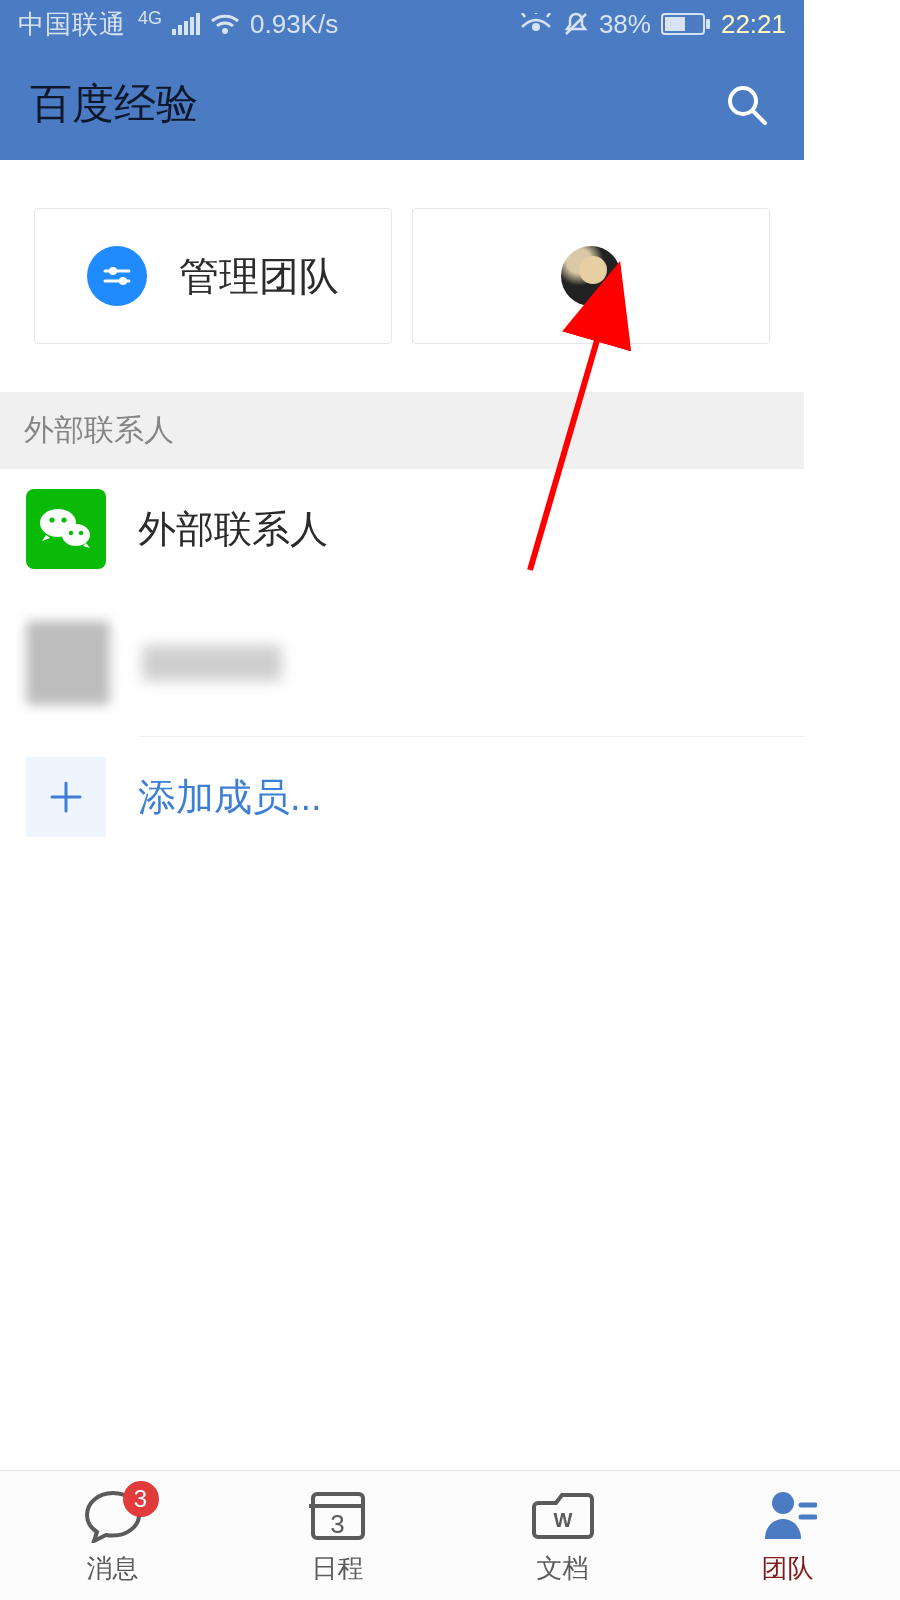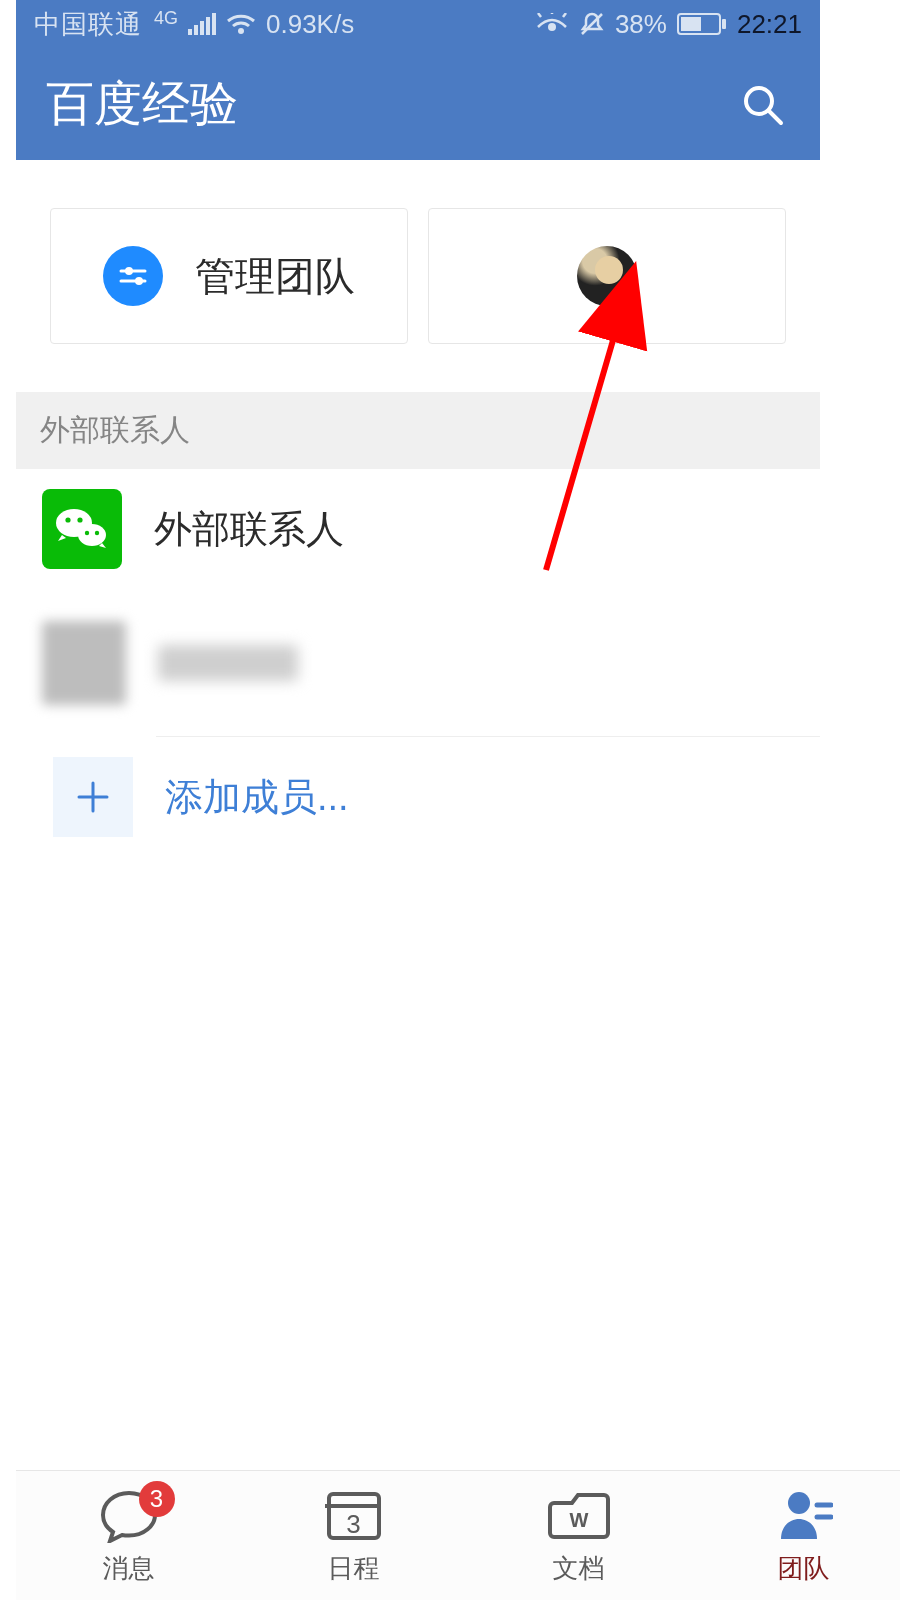--- a/index.html
+++ b/index.html
@@ -3,56 +3,56 @@
 <meta charset="utf-8">
 <style>
   * { box-sizing: border-box; margin: 0; padding: 0; }
   html, body { width: 900px; height: 1600px; font-family: -apple-system, "Helvetica Neue", Arial, "PingFang SC", "Microsoft YaHei", sans-serif; background: #ffffff; overflow: hidden; }
   
   .status-bar { height: 48px; background: #4b7bc3; color: #d8e3f2; display: flex; align-items: center; justify-content: space-between; padding: 0 18px; font-size: 26px; }
   .status-left, .status-right { display: flex; align-items: center; gap: 10px; }
   .status-left .carrier { letter-spacing: 1px; }
   .status-left .sup { font-size: 18px; transform: translateY(-6px); margin-left:2px; }
   .sig-icon svg, .wifi-icon svg, .eye-icon svg, .bell-icon svg, .batt-icon svg { display:block; }
-  .status-right .time { color:#0f172a; }
+  .status-right .time { color:#fef9c3; }
   
   .app-header { height: 112px; background: #4b7bc3; display:flex; align-items:center; justify-content:space-between; padding: 0 30px; }
-  .app-title { color:#ffffff; font-size:48px; font-weight:400; }
+  .app-title { color:#0f172a; font-size:42px; font-weight:400; }
   .search-btn { width:56px; height:56px; display:flex; align-items:center; justify-content:center; }
   
   .card-row { display:flex; gap:20px; padding: 48px 34px; background:#ffffff; }
   .card { flex:1; height:136px; border:1px solid #e6e6e6; border-radius:4px; display:flex; align-items:center; justify-content:center; gap:32px; font-size:40px; color:#2b2b2b; }
   .card .icon-circle { width:60px; height:60px; border-radius:50%; background:#1f8bff; display:flex; align-items:center; justify-content:center; }
   .avatar-circle { width:60px; height:60px; border-radius:50%; background: radial-gradient(circle at 30% 25%, #d9c9a6 0 20%, #222 40% 100%); position:relative; overflow:hidden; }
   .avatar-circle::after{ content:""; position:absolute; left:18px; top:10px; width:28px; height:28px; background:#e7cfa3; border-radius:50%; }
   
   .section-header { background:#f0f0f0; color:#858585; font-size:30px; padding:18px 24px; }
   
   .ext-row { height:120px; background:#ffffff; display:flex; align-items:center; gap:32px; padding:0 26px; }
   .wechat-icon { width:80px; height:80px; border-radius:8px; background:#09bb07; display:flex; align-items:center; justify-content:center; }
   .ext-label { font-size:38px; color:#2b2b2b; }
   
   .member-row { height:148px; display:flex; align-items:center; gap:32px; padding:0 26px; position:relative; }
   .member-row.blurred .m-avatar { width:84px; height:84px; background:#bdbdbd; filter: blur(6px); border-radius:4px; }
   .member-row.blurred .m-name { width:140px; height:36px; background:#cfcfcf; filter: blur(7px); border-radius:4px; }
   .member-row .divider { position:absolute; left:140px; right:0; bottom:0; height:1px; background:#eeeeee; }
-  .add-row { height:120px; display:flex; align-items:center; gap:32px; padding:0 37px; }
+  .add-row { height:120px; display:flex; align-items:center; gap:32px; padding:0 26px; }
   .plus-box { width:80px; height:80px; background:#eef5fd; display:flex; align-items:center; justify-content:center; color:#3e7fd6; }
   .add-label { font-size:38px; color:#3e7fd6; }
   .count-row { text-align:center; color:#9a9a9a; font-size:34px; padding:54px 0; }
   
   .arrow-layer { position:absolute; left:0; top:0; width:900px; height:1600px; pointer-events:none; }
   
   .bottom-nav { position:absolute; bottom:0; left:0; width:900px; height:130px; border-top:1px solid #e6e6e6; background:#fcfcfc; display:flex; }
   .nav-item { flex:1; display:flex; flex-direction:column; align-items:center; justify-content:center; gap:6px; color:#5b5b5b; font-size:26px; position:relative; }
   .nav-item.active { color:#7f1d1d; }
   .nav-icon { height:60px; display:flex; align-items:center; justify-content:center; position:relative; }
   .badge { position:absolute; top:-4px; right:-14px; min-width:36px; height:36px; border-radius:18px; background:#e23b3b; color:#fff; font-size:24px; display:flex; align-items:center; justify-content:center; padding:0 6px; }
   
-  .screen { position:relative; width:804px; height:1600px; background:#ffffff;margin-left:16px; }
+  .screen { position:relative; width:804px; height:1600px; background:#ffffff; }
 </style>
 </head>
 <body>
 
 <div class="screen">
 
   <div class="status-bar">
     <div class="status-left">
       <span class="carrier">中国联通</span>
       <span class="sup">4G</span>

